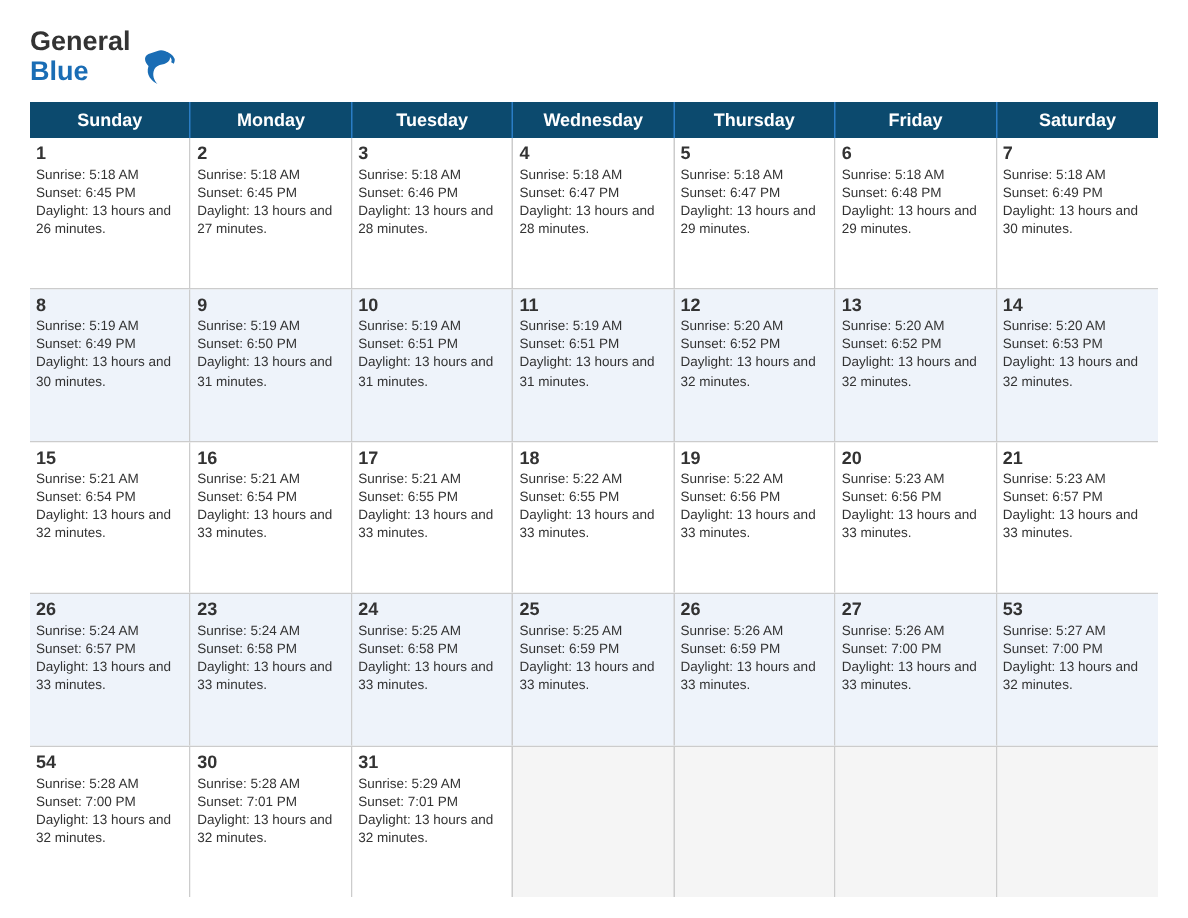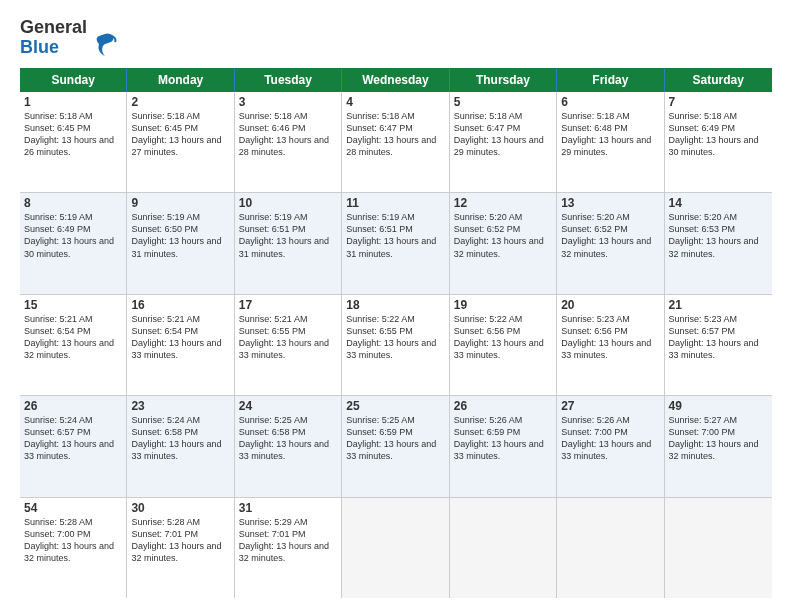--- a/index.html
+++ b/index.html
@@ -56,21 +56,21 @@
       margin-top: 2px;
     }
     .calendar {
       flex: 1;
       display: flex;
       flex-direction: column;
     }
     .cal-header {
       display: grid;
       grid-template-columns: repeat(7, 1fr);
-      background: #15803d;
+      background: #0c4a6e;
     }
     .cal-header-cell {
       color: #fff;
       font-size: 12px;
       font-weight: bold;
       padding: 5px 4px;
       text-align: center;
       border-right: 1px solid #2a7dc5;
     }
     .cal-header-cell:last-child { border-right: none; }
@@ -363,21 +363,21 @@
       </div>
           <div class="cal-cell alt-row">
         <span class="day-num">27</span>
         <div class="cell-text">
           Sunrise: 5:26 AM<br>
           Sunset: 7:00 PM<br>
           Daylight: 13 hours and 33 minutes.
         </div>
       </div>
           <div class="cal-cell alt-row">
-        <span class="day-num">49</span>
+        <span class="day-num">53</span>
         <div class="cell-text">
           Sunrise: 5:27 AM<br>
           Sunset: 7:00 PM<br>
           Daylight: 13 hours and 32 minutes.
         </div>
       </div>
         </div>
         <div class="cal-row">
           <div class="cal-cell">
         <span class="day-num">54</span>

